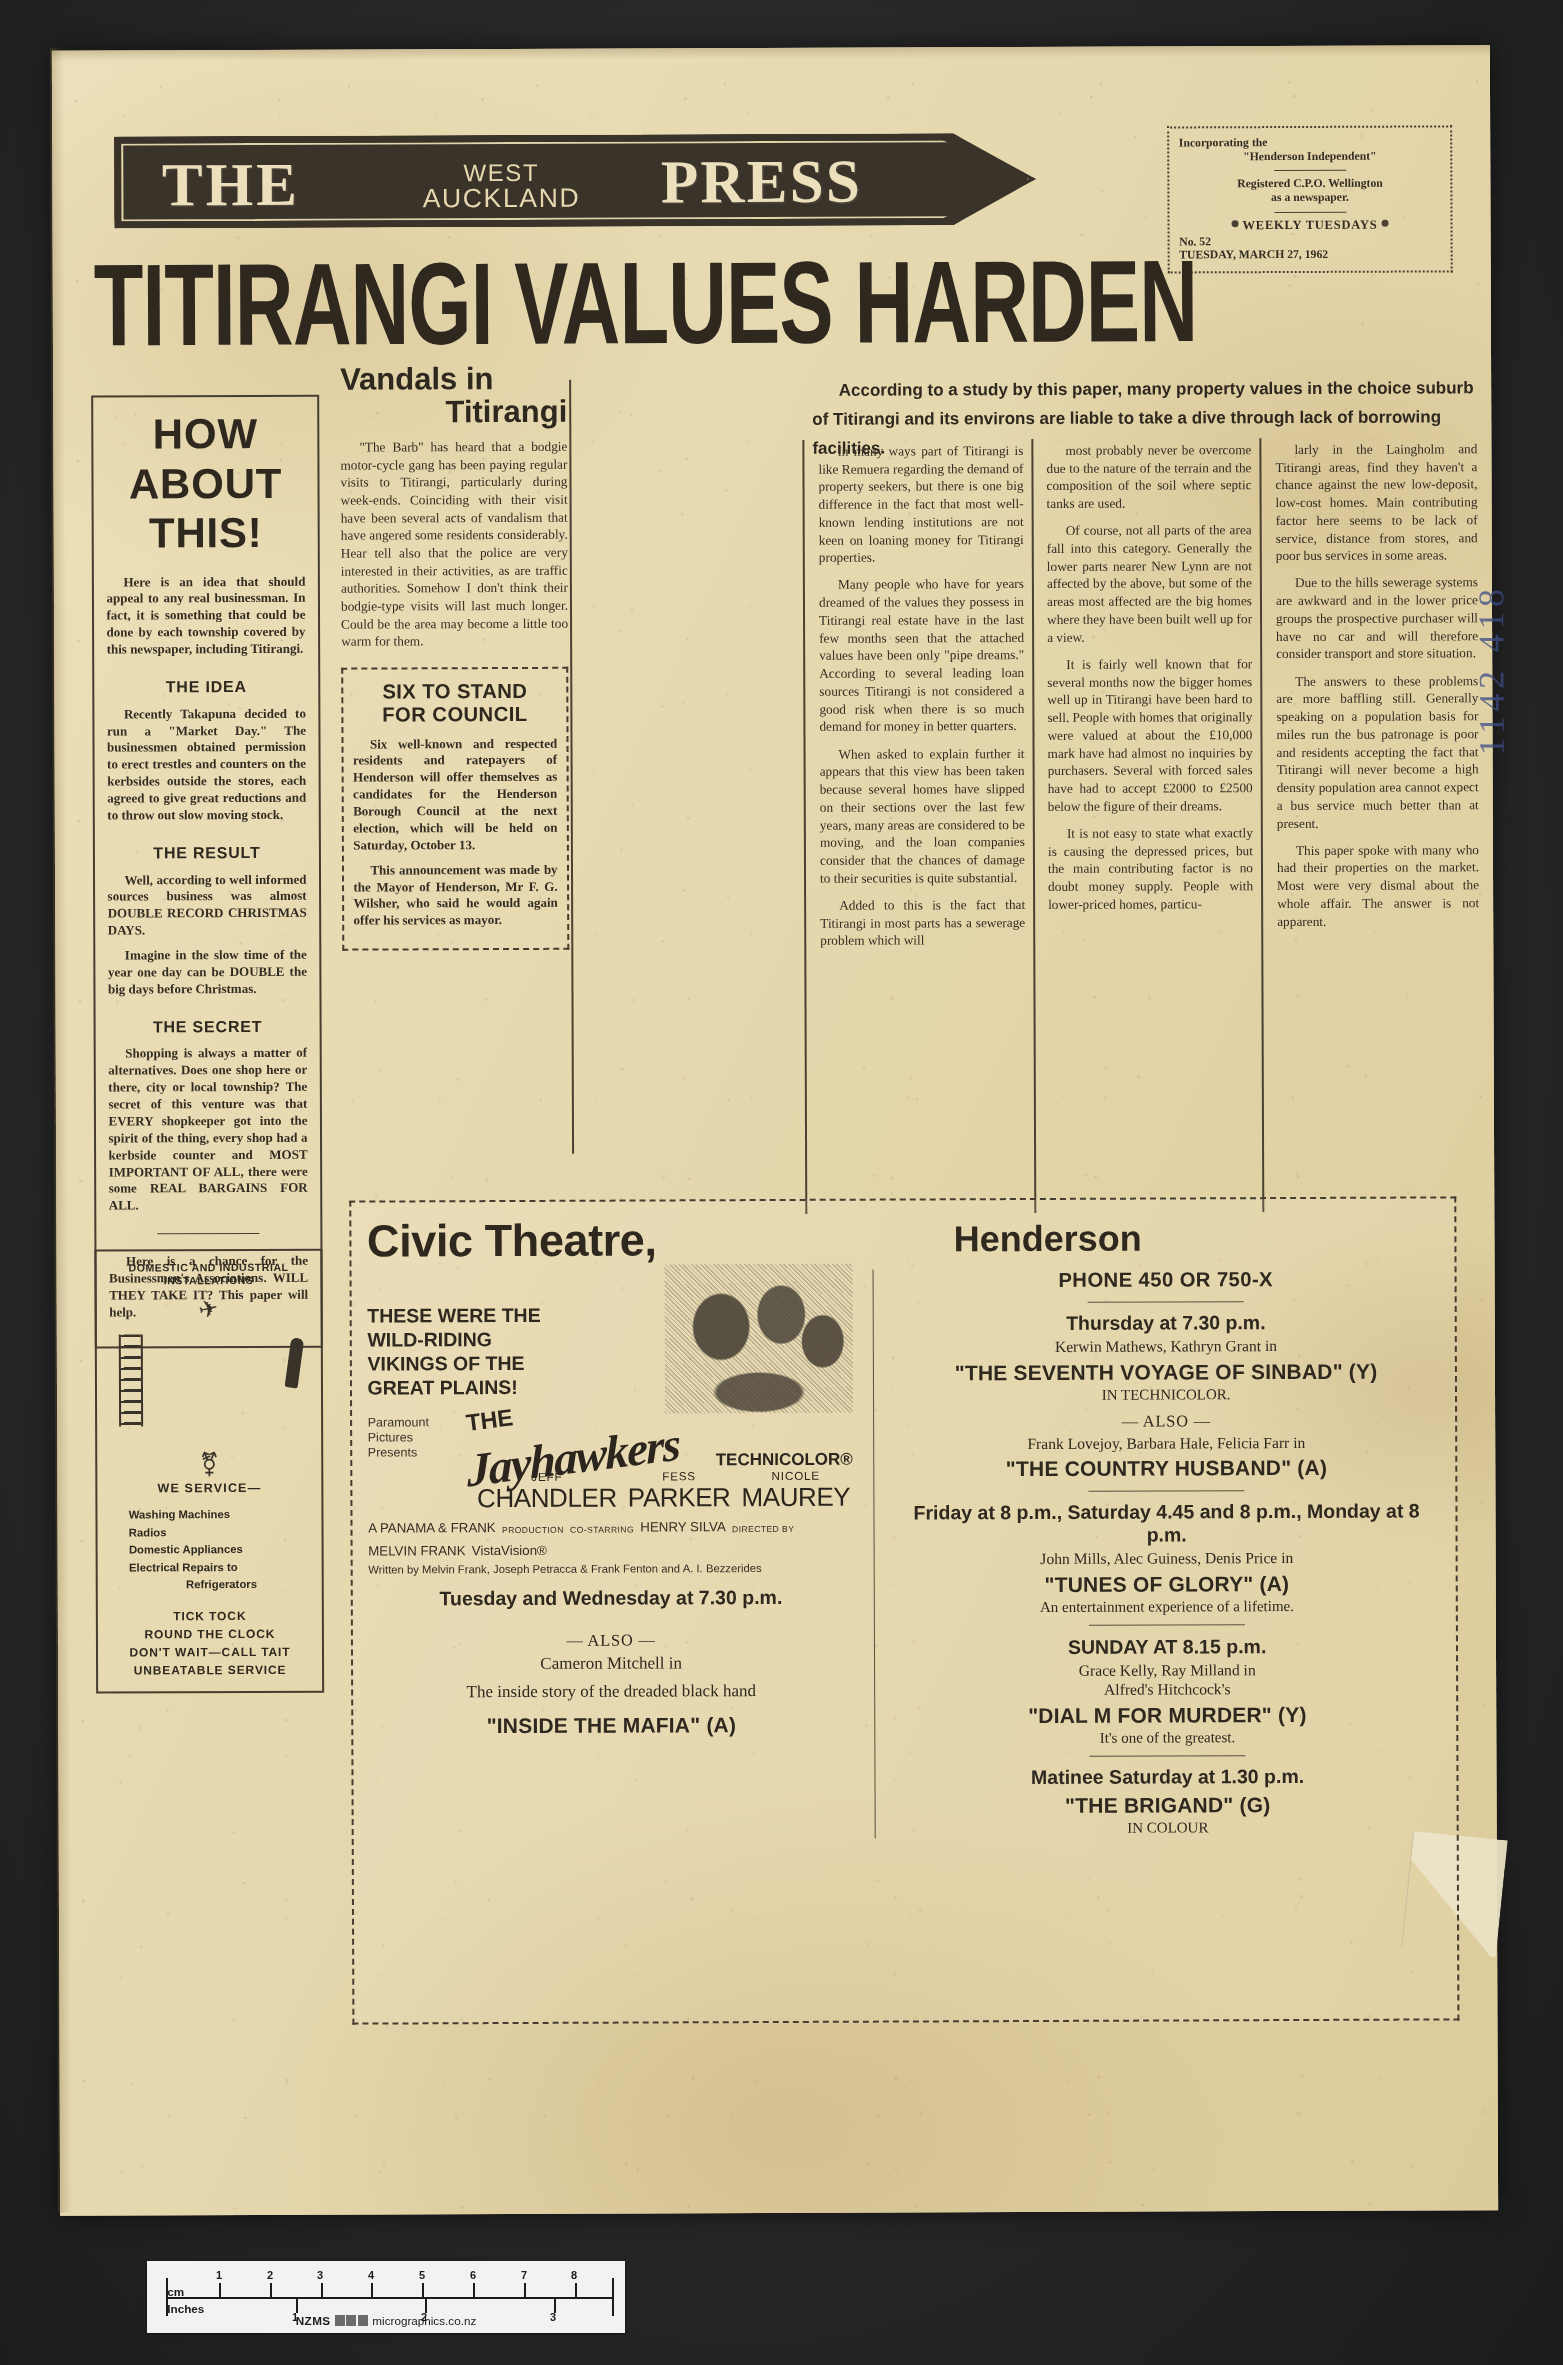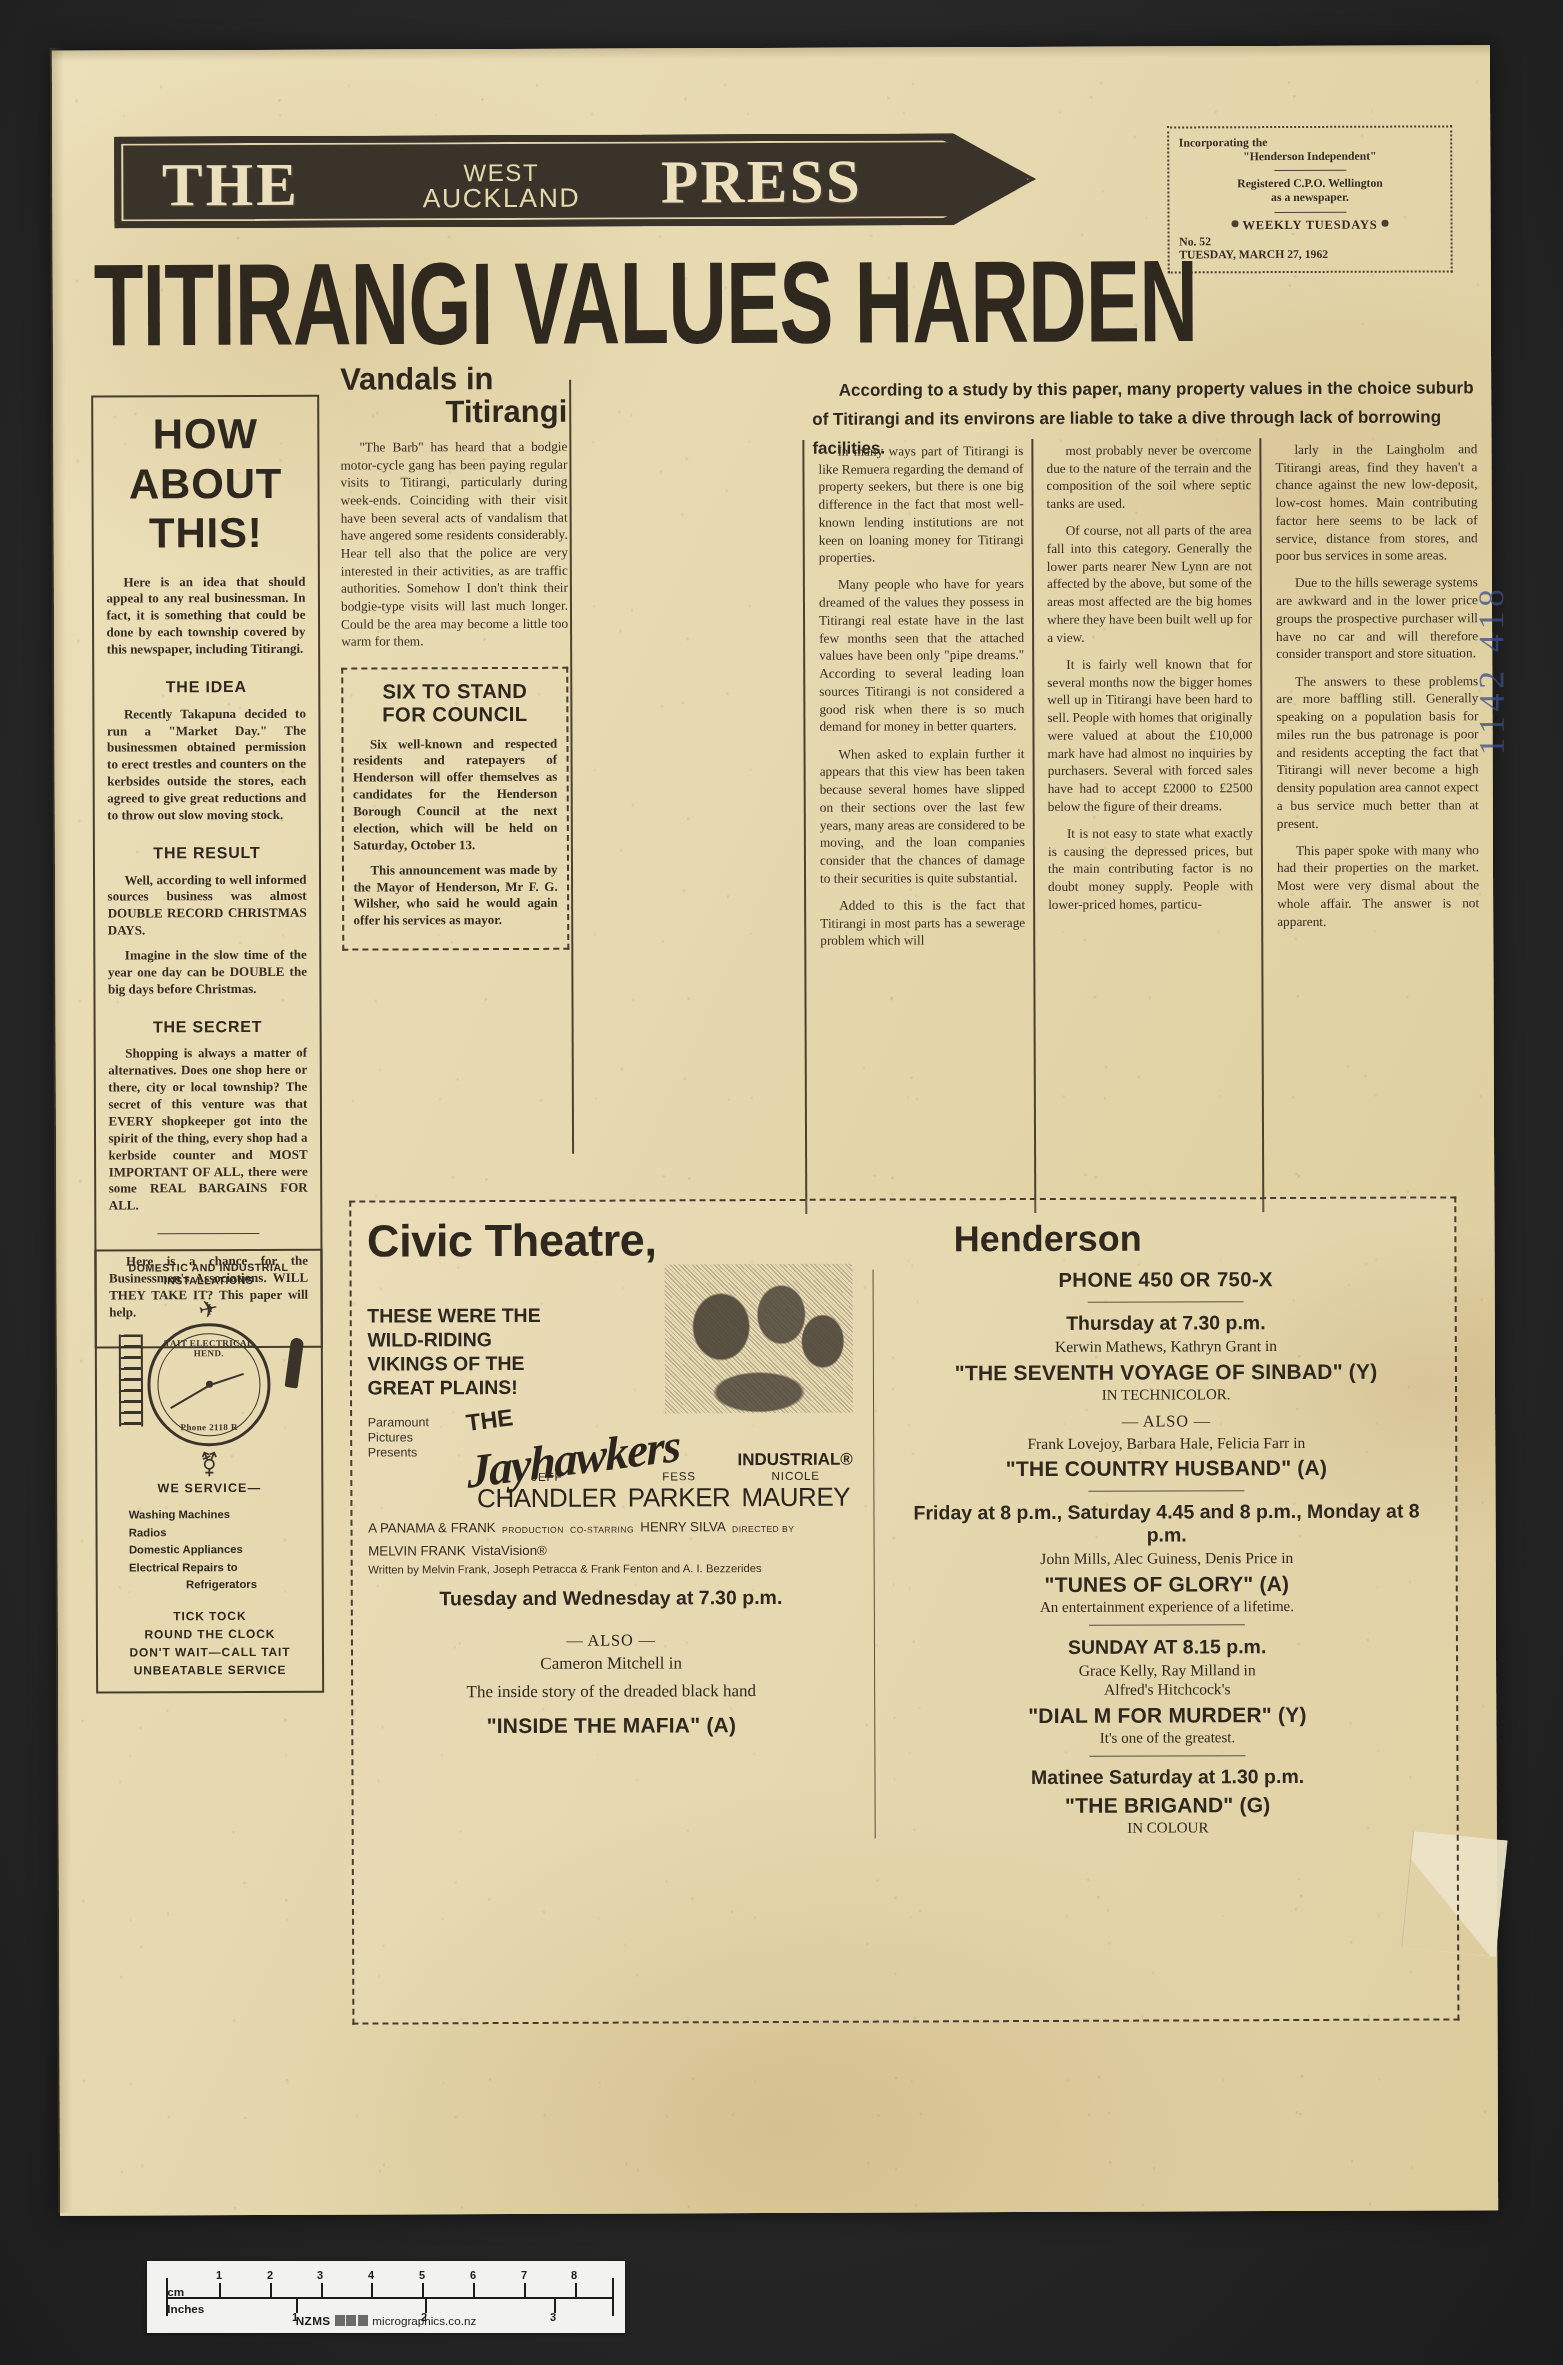--- a/index.html
+++ b/index.html
@@ -357,28 +357,20 @@
           <div class="elecbox">
             <div class="elec-top">
               <div>DOMESTIC AND INDUSTRIAL</div>
               <div>INSTALLATIONS</div>
             </div>
 
             <div class="clockwrap">
               <div class="plane">✈</div>
               <div class="ladder"></div>
               <div class="driver"></div>
-              <div class="clock">
-                <div class="inner-ring"></div>
-                <div class="clk-txt-top">TAIT ELECTRICAL  HEND.</div>
-                <div class="clk-txt-bot">Phone 2118 R</div>
-                <div class="hand-h"></div>
-                <div class="hand-m"></div>
-                <div class="pin"></div>
-              </div>
               <div class="bike">⚧</div>
             </div>
 
             <div class="elec-serv">WE SERVICE—</div>
             <ul class="elec-list">
               <li>Washing Machines</li>
               <li>Radios</li>
               <li>Domestic Appliances</li>
               <li>Electrical Repairs to</li>
               <li style="text-align:center;">Refrigerators</li>
@@ -413,21 +405,21 @@
               <div style="position:relative;margin-top:-20.3px;">
                 <div style="display:flex;align-items:flex-start;">
                   <div class="para" style="width:94px;padding-top:7.8px;">
                     <div>Paramount Pictures</div>
                     <div>Presents</div>
                   </div>
                   <div style="flex:1;padding-left:4.7px;">
                     <span class="jay-the">THE</span>
                     <div class="jay-title">Jayhawkers</div>
                   </div>
-                  <div class="technicolor" style="padding-top:44px;">INDUSTRIAL®</div>
+                  <div class="technicolor" style="padding-top:44px;">TECHNICOLOR®</div>
                 </div>
               </div>
 
               <div style="display:flex;align-items:flex-end;gap:11px;margin-top:-6.3px;padding-left:109px;">
                 <div class="starrow" style="text-align:center;">
                   <div class="star-small">JEFF</div>
                   <div class="star-big">CHANDLER</div>
                 </div>
                 <div class="starrow" style="text-align:center;">
                   <div class="star-small">FESS</div>

